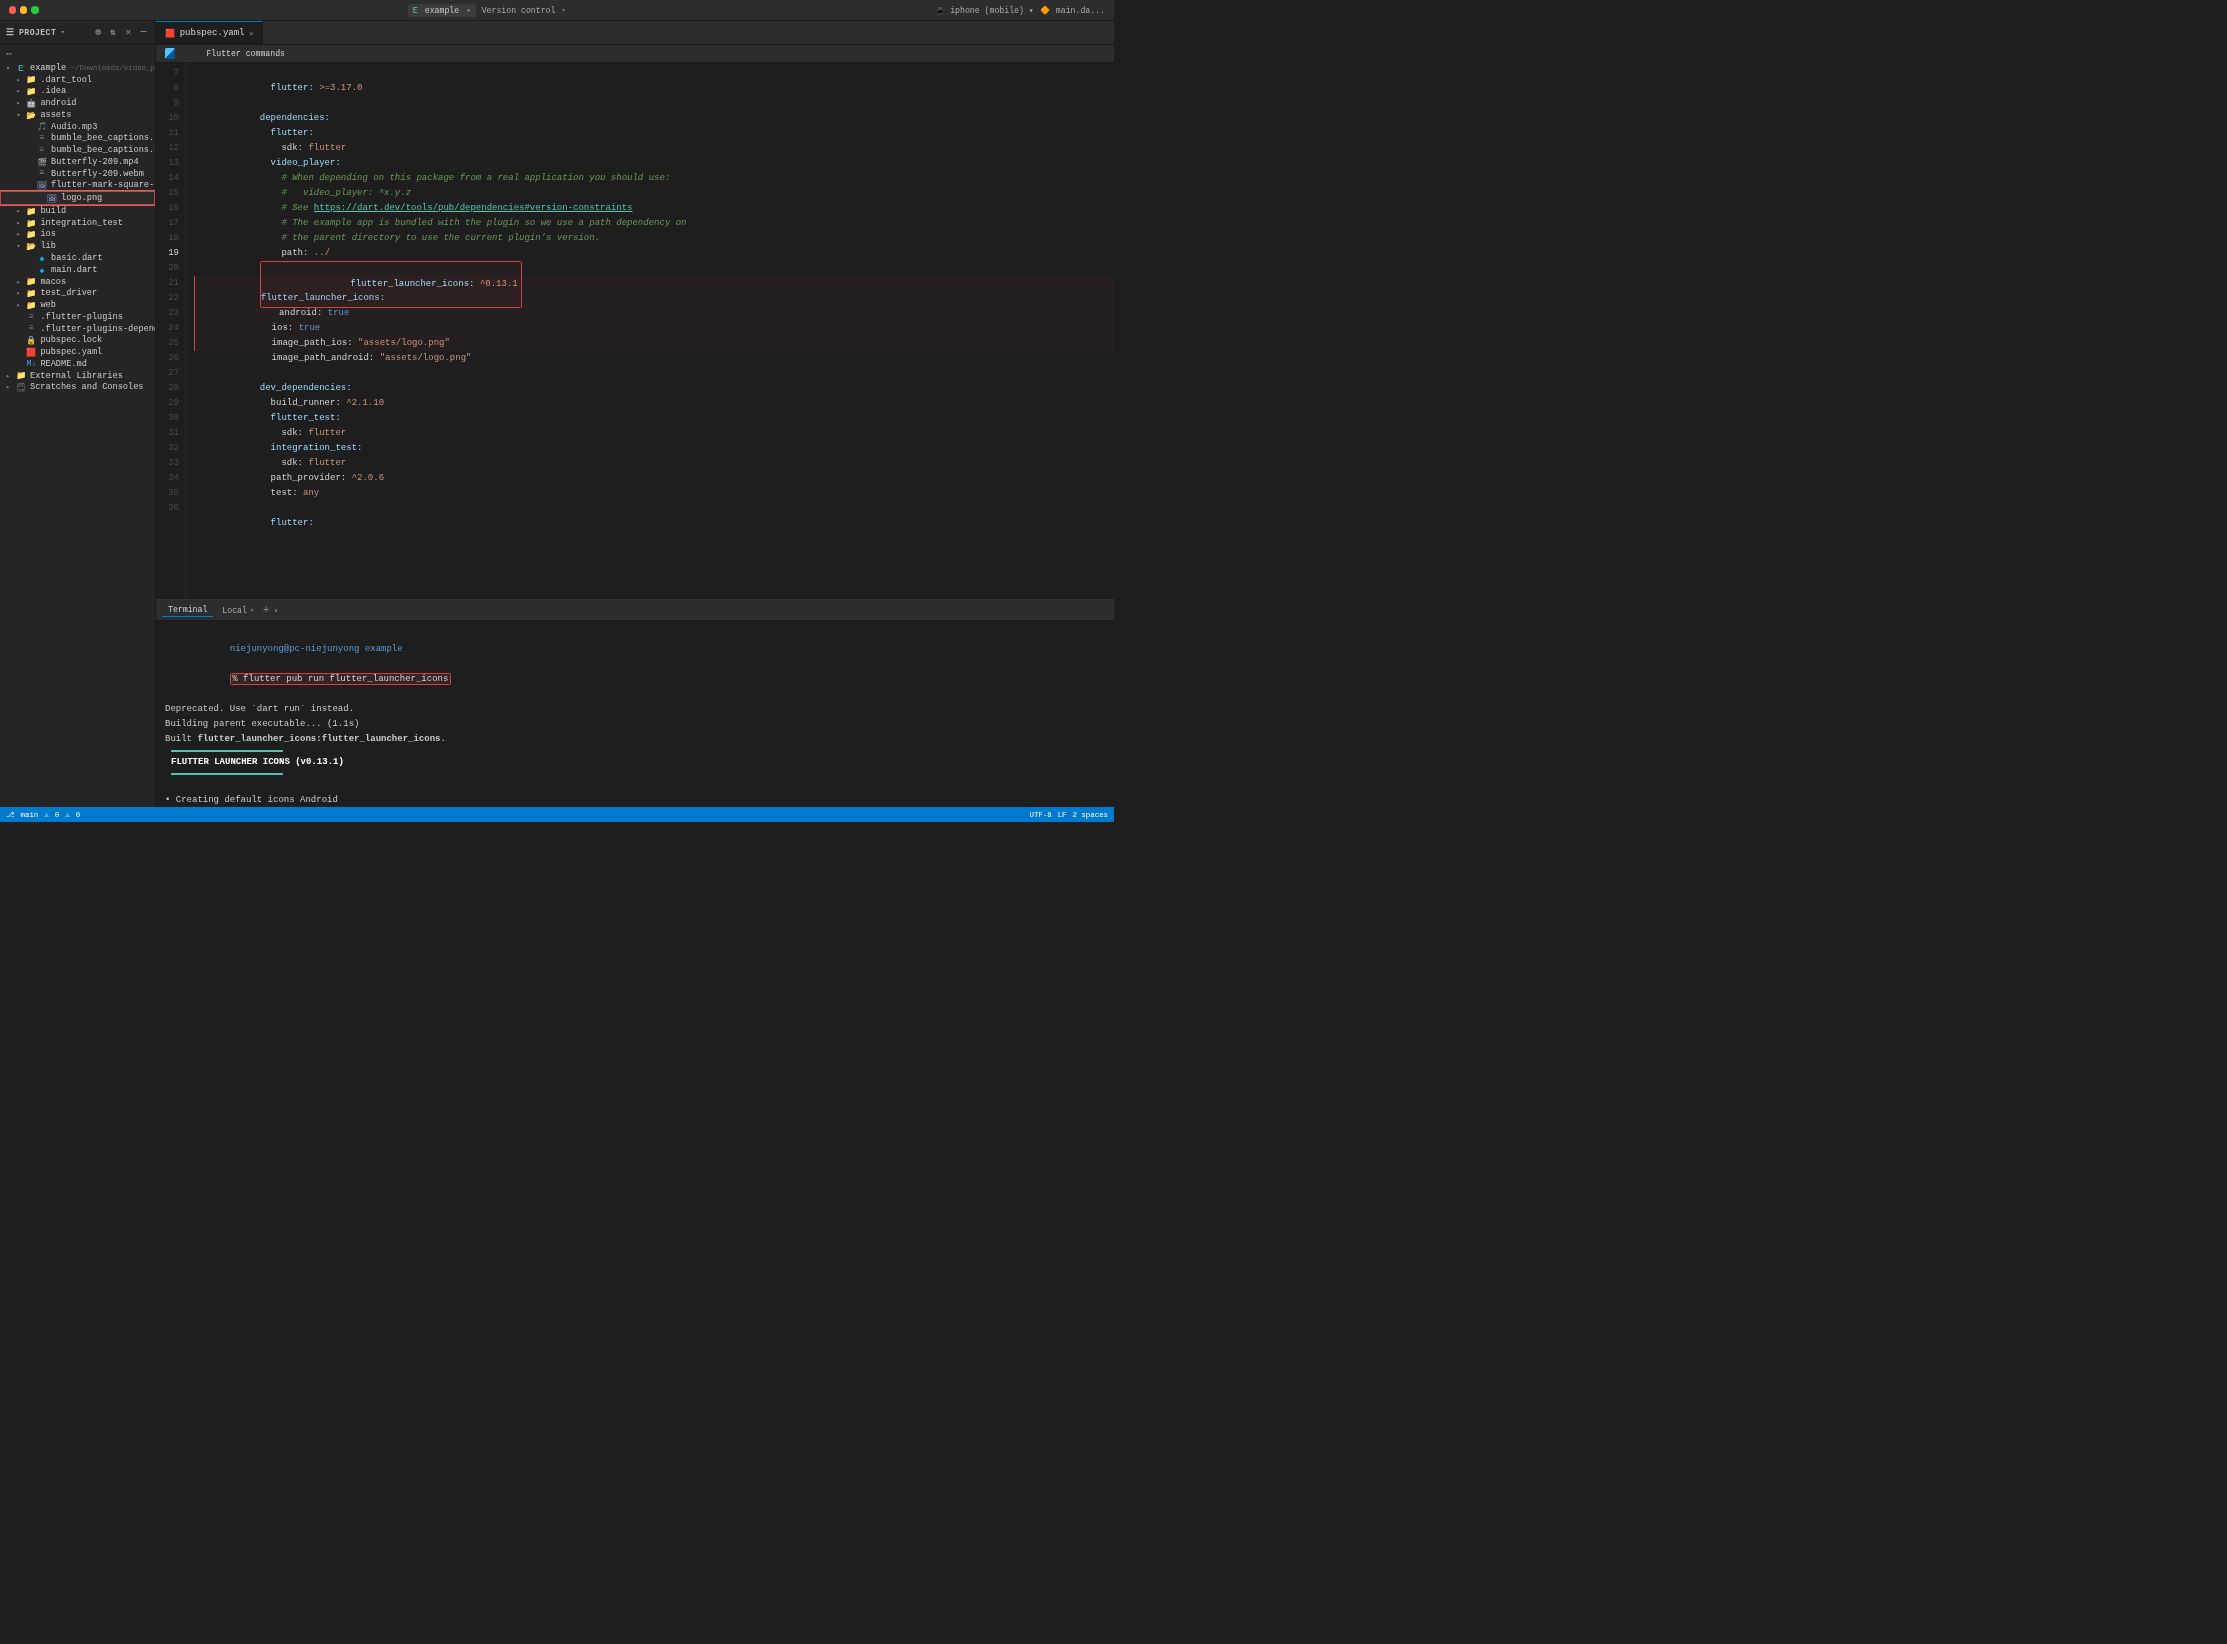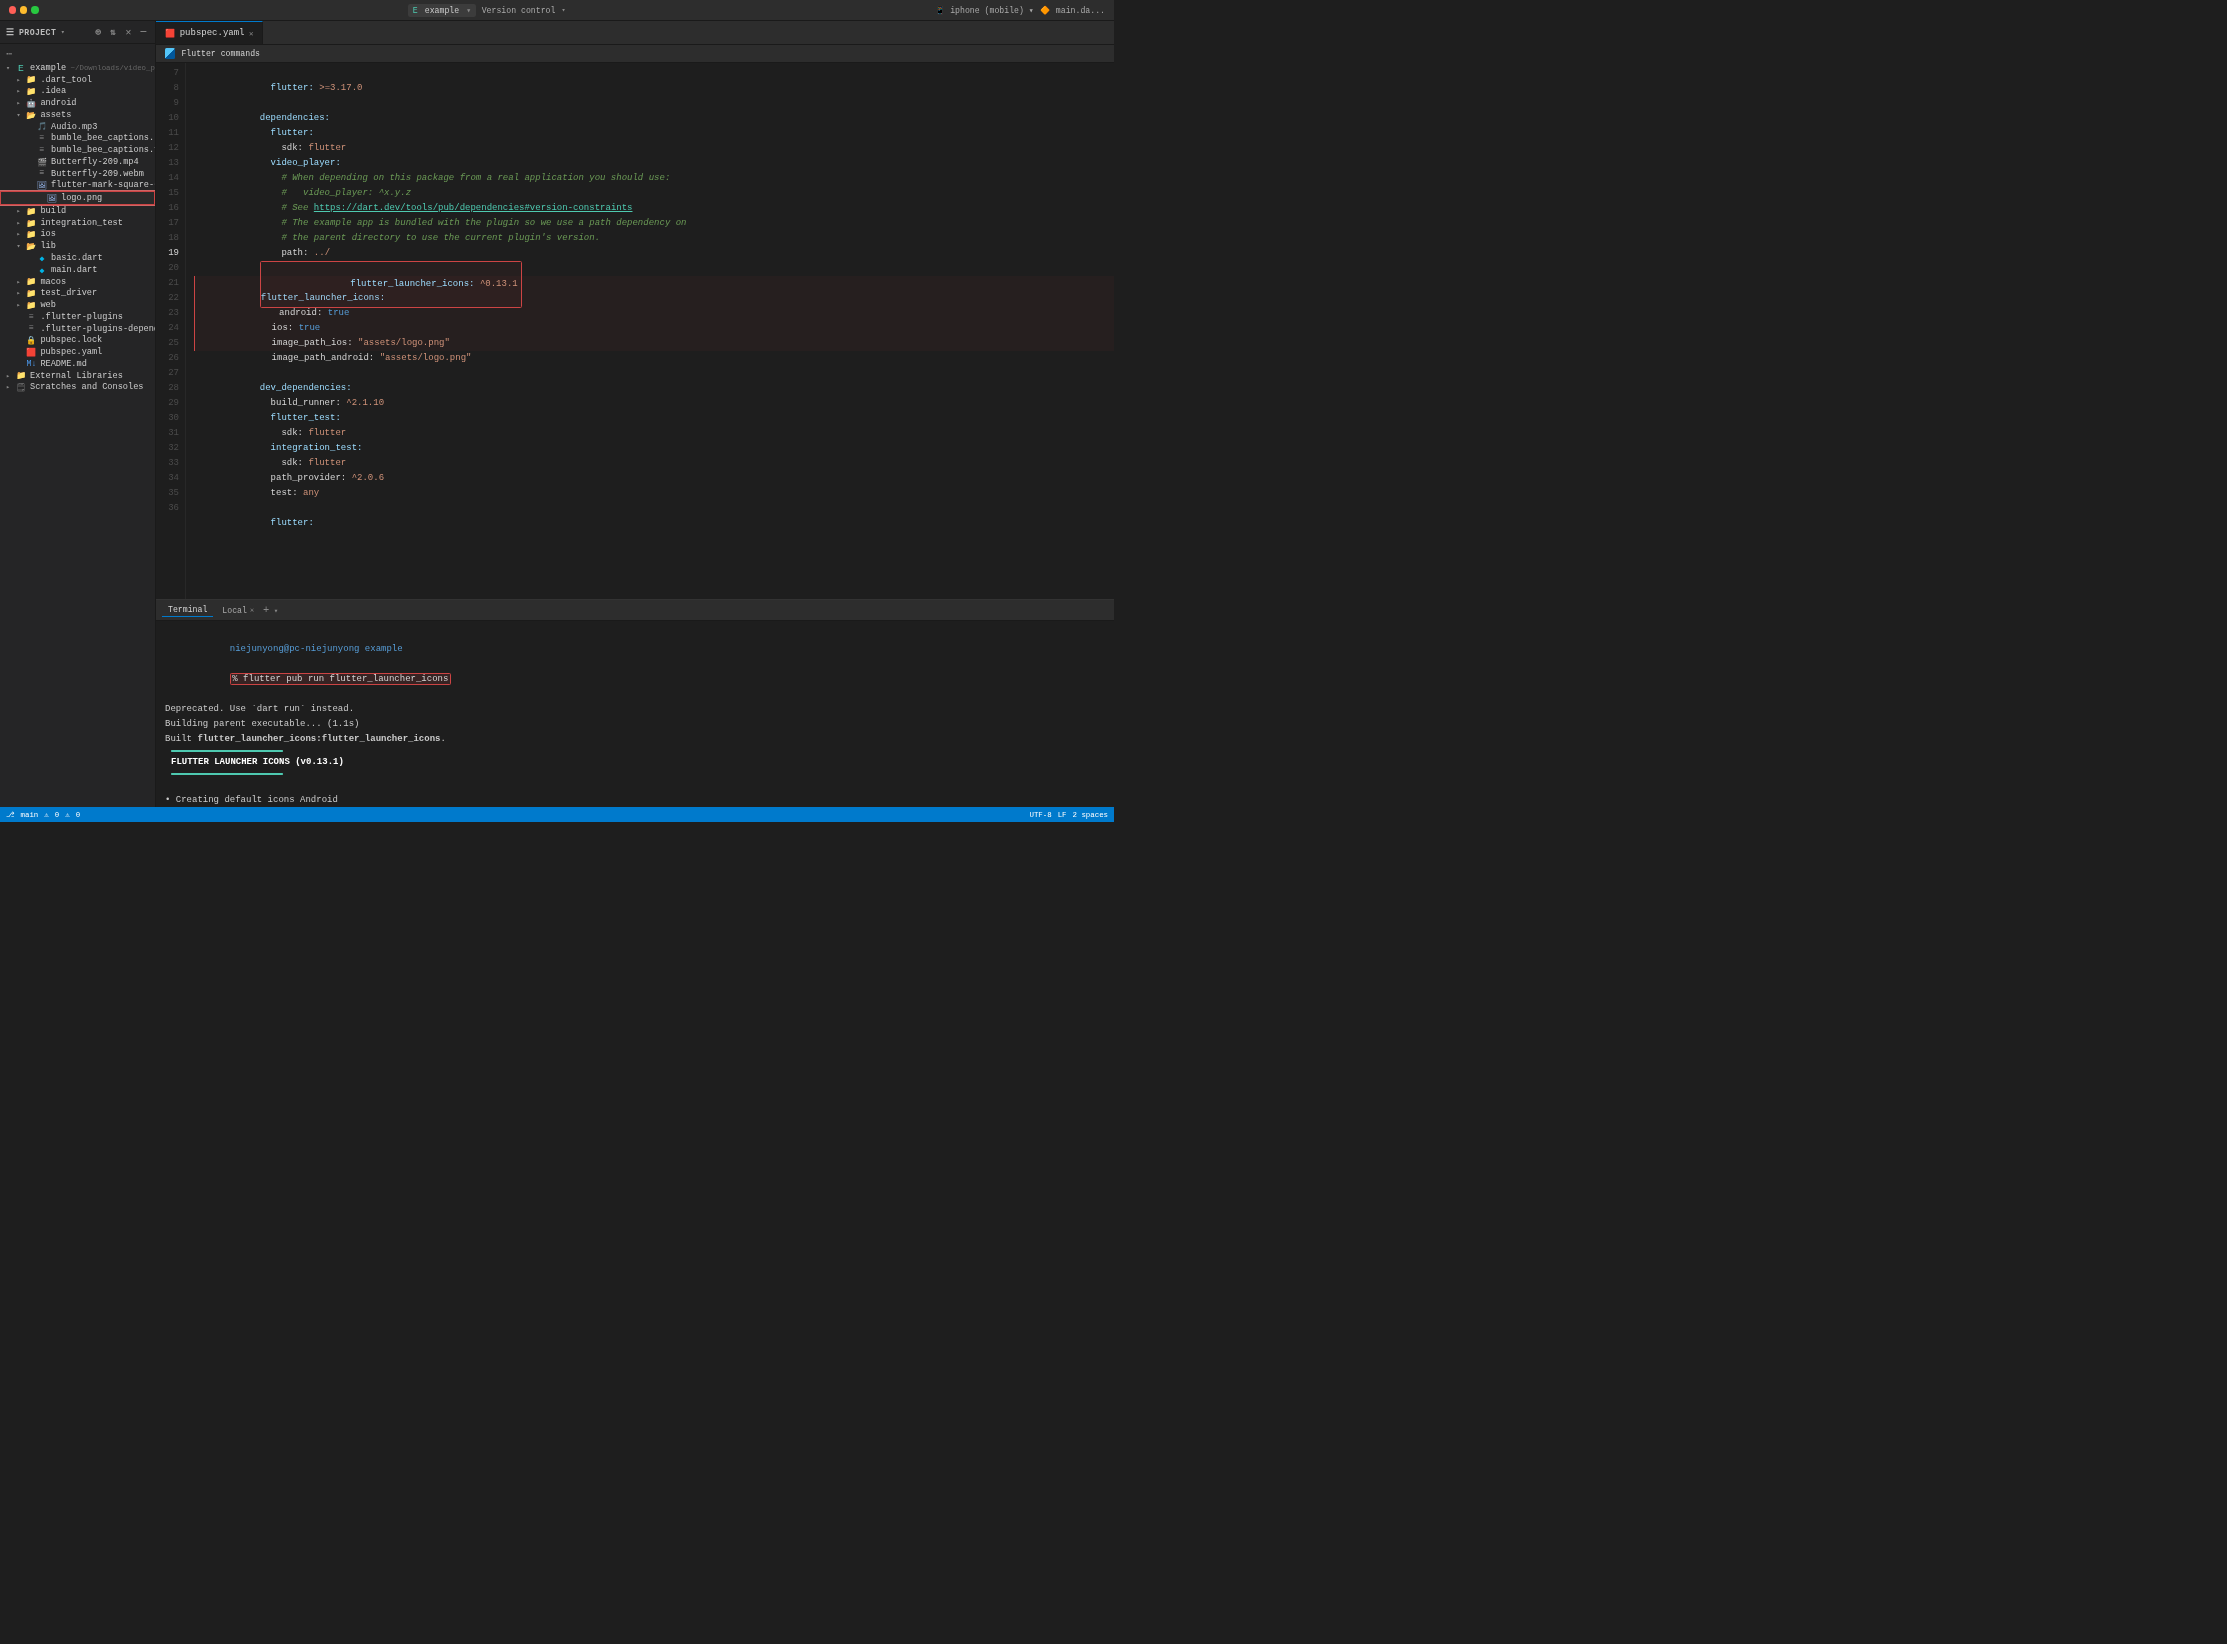--- a/index.html
+++ b/index.html
@@ -574,21 +574,21 @@
           <span class="tab-icon-yaml">🟥</span>
           <span>pubspec.yaml</span>
           <span class="tab-close">✕</span>
         </div>
       </div>
 
       <div class="breadcrumb-bar">
         <span>
           <div class="flutter-icon"></div>
         </span>
-        <span style="color:#d4d4d4;">Flutter commands</span>
+        <span style="color:#d4d4d4;margin-left:25px;">Flutter commands</span>
       </div>
 
       <div class="editor-content">
         <div class="line-numbers">
           <span class="line-num">7</span>
           <span class="line-num">8</span>
           <span class="line-num">9</span>
           <span class="line-num">10</span>
           <span class="line-num">11</span>
           <span class="line-num">12</span>

